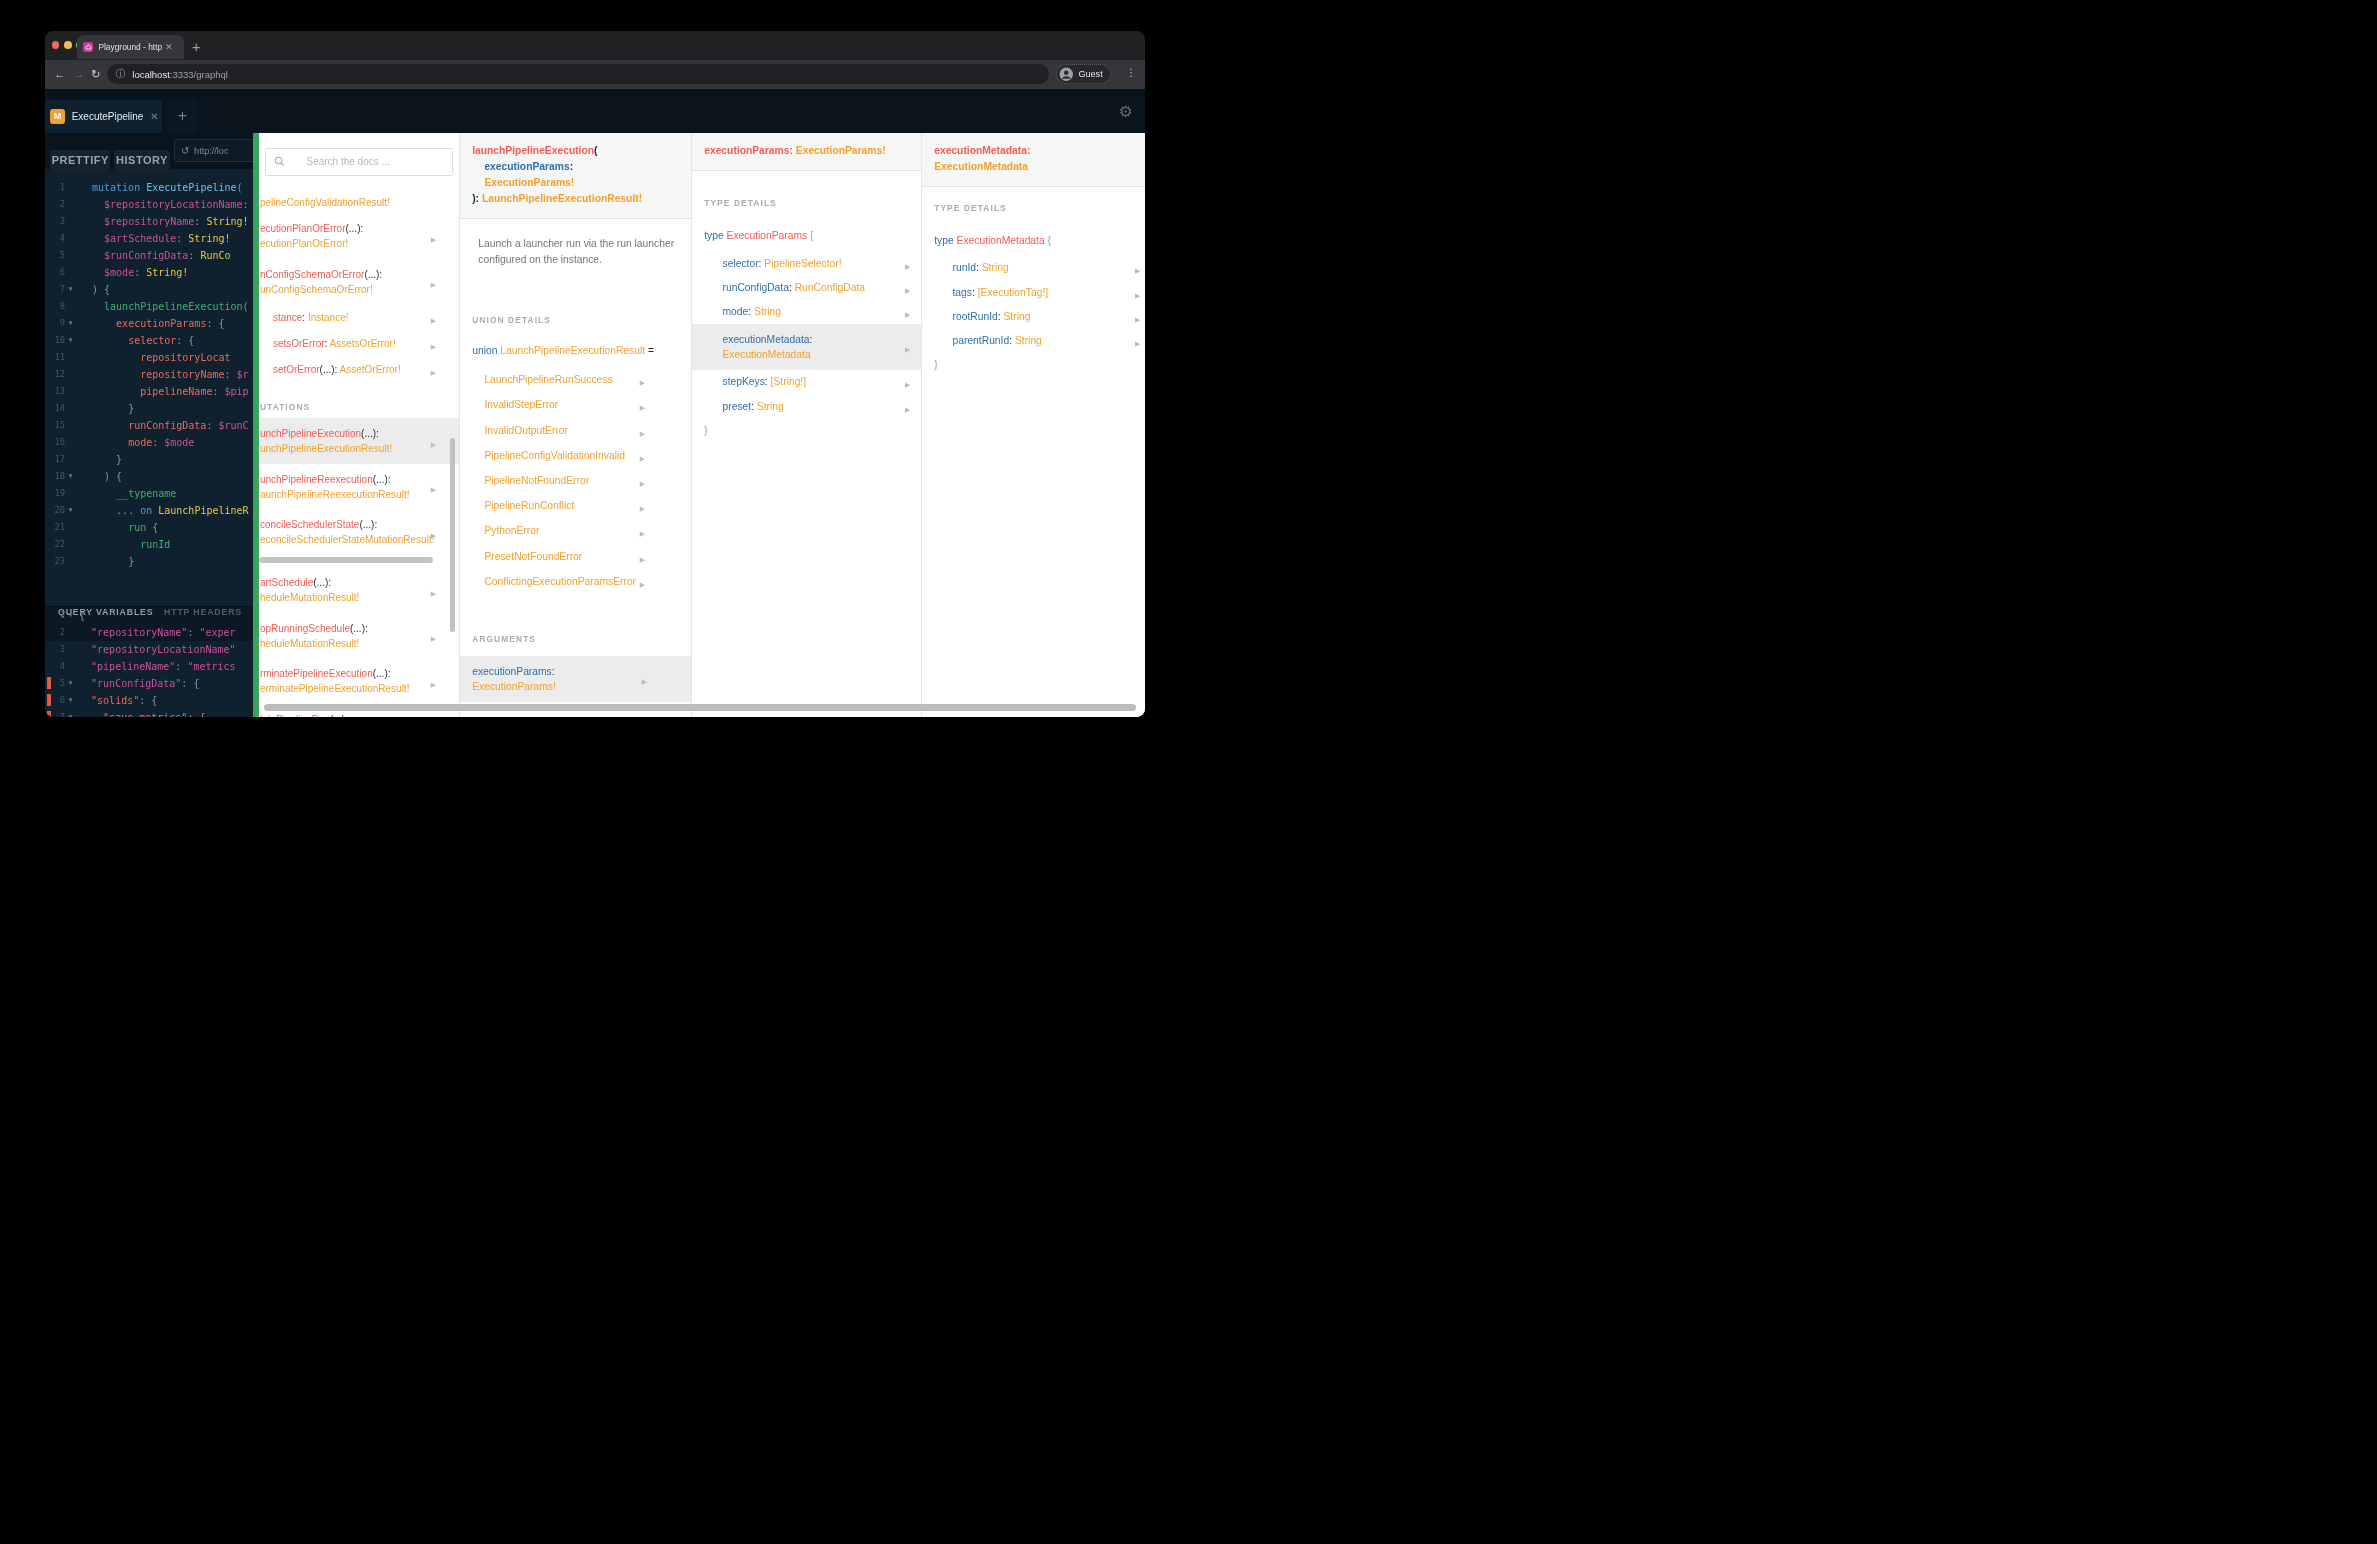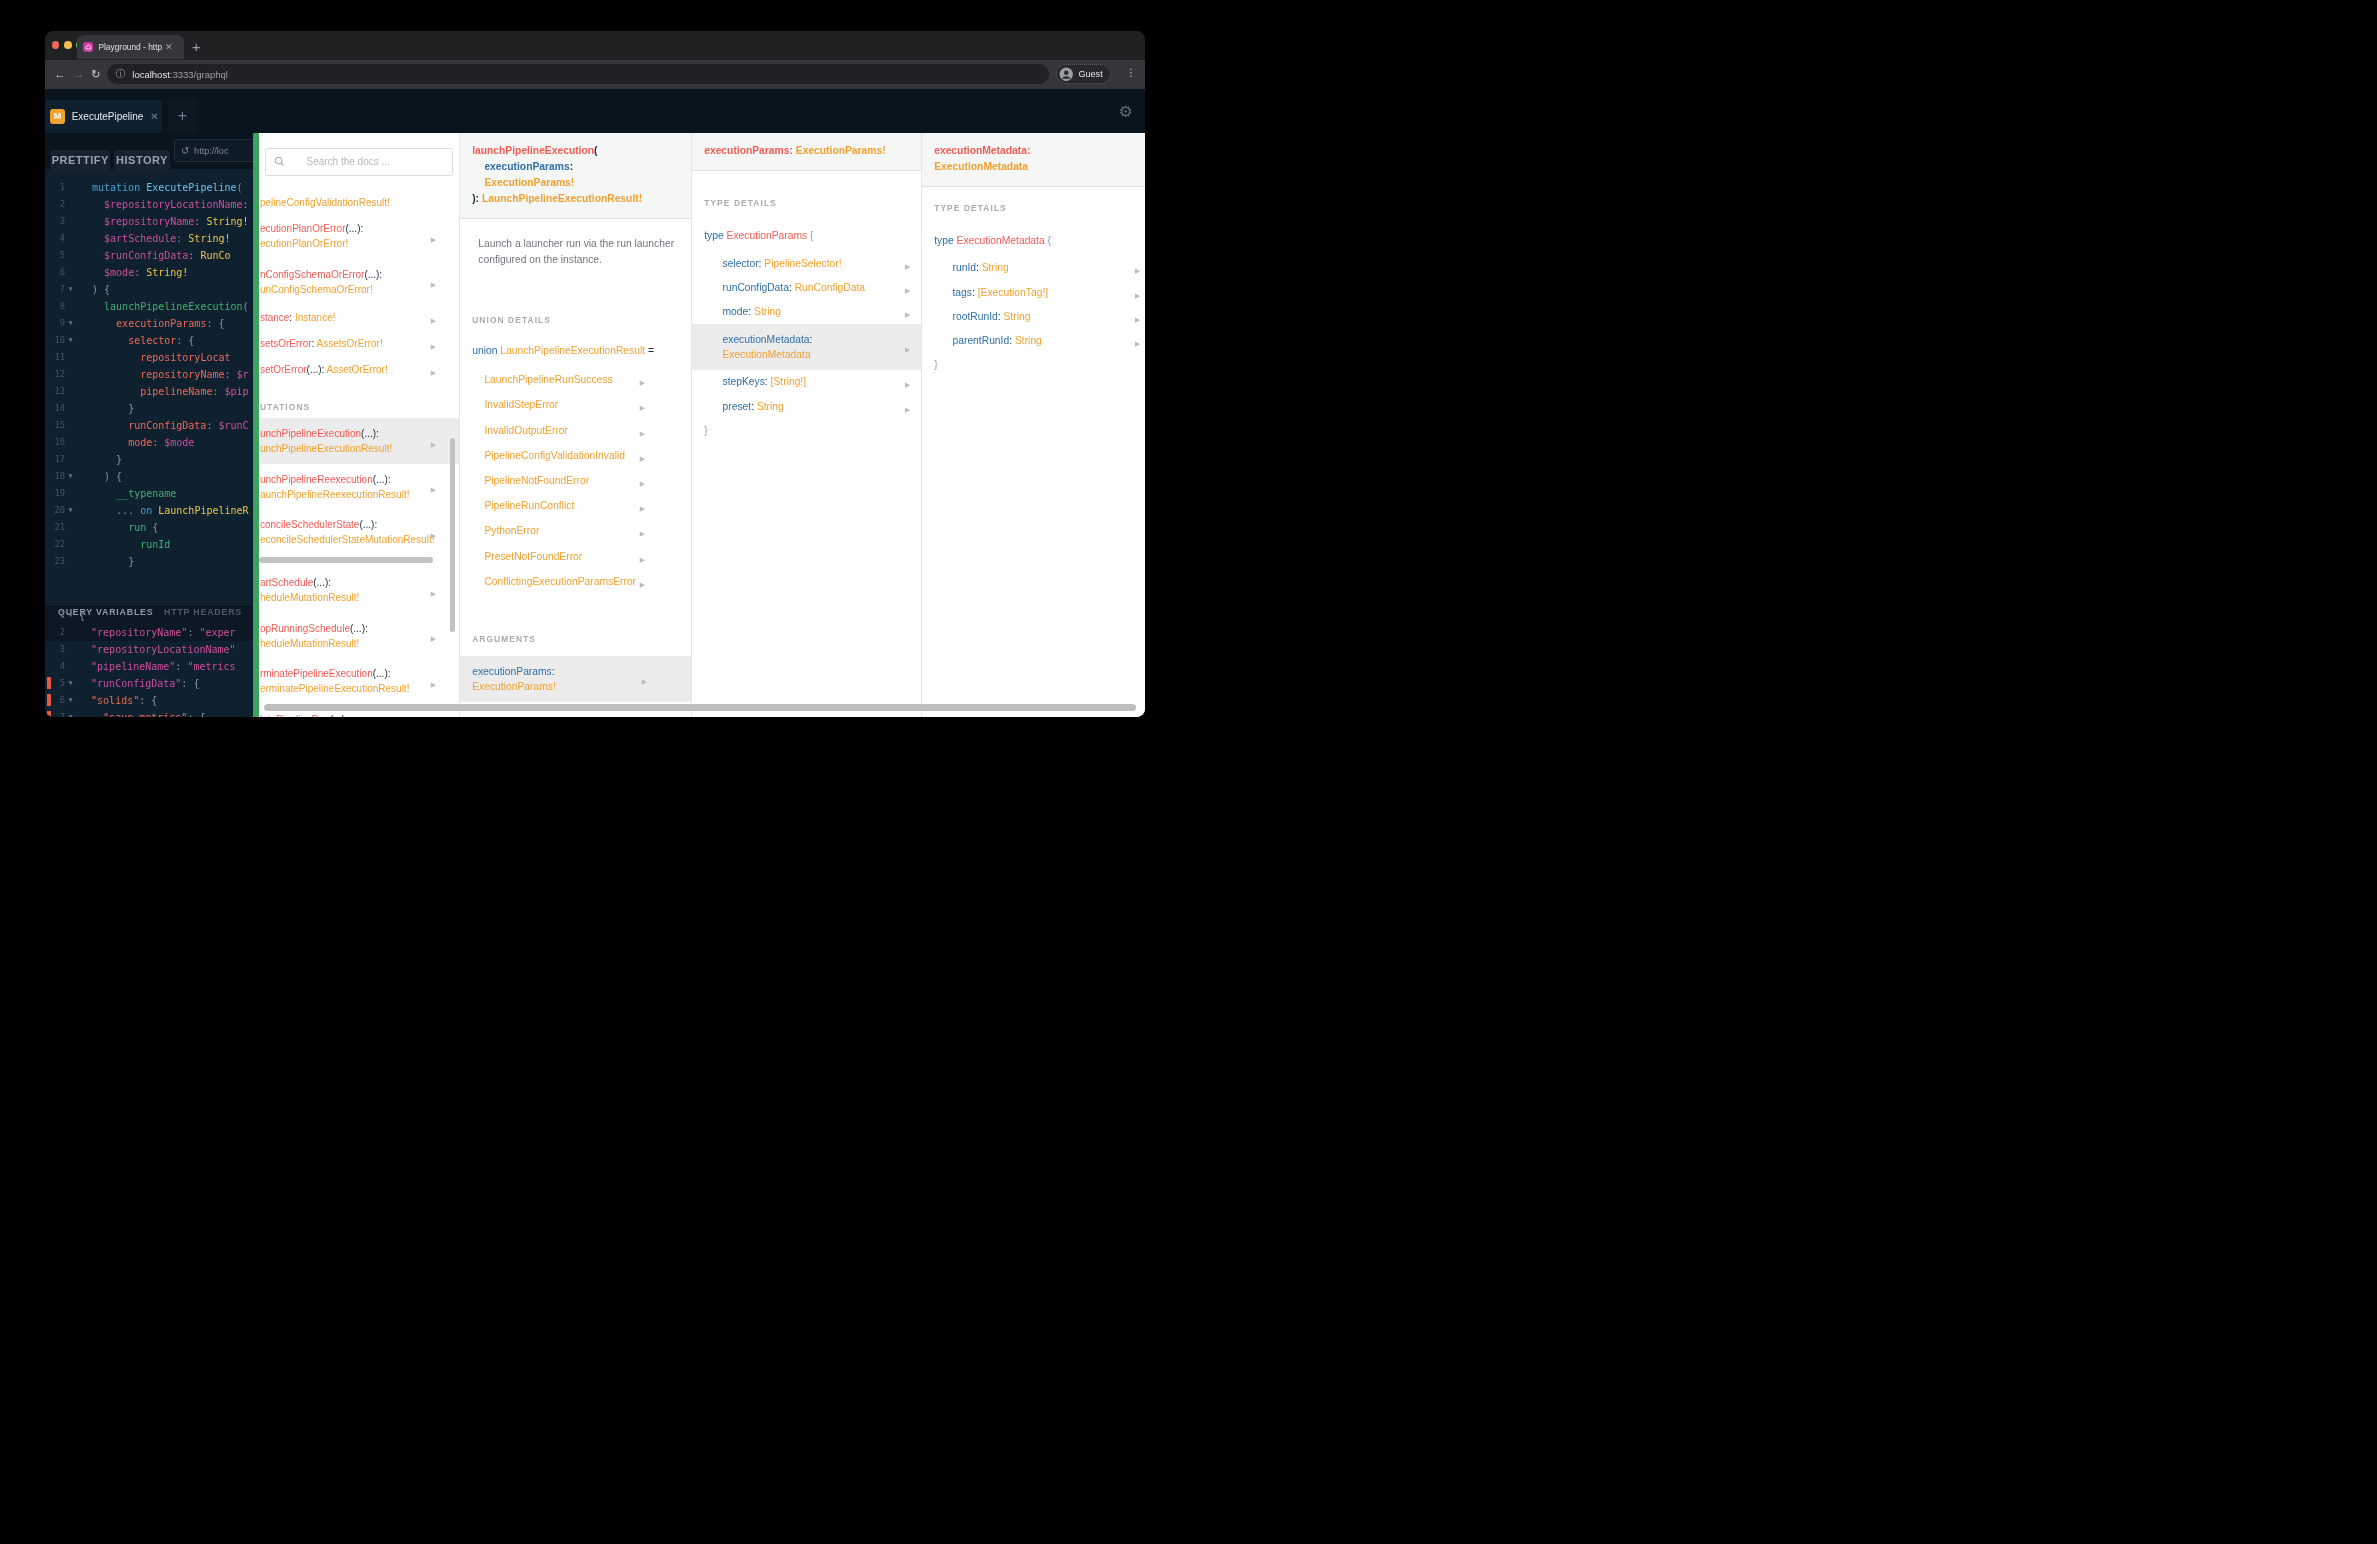--- a/index.html
+++ b/index.html
@@ -82,21 +82,21 @@
                    font-family:"Liberation Sans",sans-serif;background:transparent;}
   .searchbox input::placeholder{color:#b5b9bc;}
 
   .d-sec{font-size:8.4px;font-weight:bold;letter-spacing:1.1px;color:#a6abae;}
   .t-red{color:#f25c54;} .t-orange{color:#f0a12e;} .t-blue{color:#2f6fa7;} .t-dark{color:#1b2b3a;}
   .t-grey{color:#9aa0a5;} .t-pl{color:#444;}
 
   .d1-list{padding-top:10.7px;}
   .d1-partial{padding:3px 0 3px 0.8px;font-size:10px;line-height:15.2px;color:#f0a12e;}
   .d1-item{position:relative;padding:7.6px 30.5px 7.6px 0.8px;font-size:10px;line-height:15.2px;}
-  .d1-item.single{padding:5.3px 30.5px 5.3px 0.8px;}
+  .d1-item.single{padding:5.3px 30.5px 5.3px 0.8px;margin-left:13px;}
   .d1-item.selected{background:#ececec;}
   .d1-head{margin:20px 0 6.1px 0.8px;}
   .d1-hbar{height:6.1px;width:174px;background:#c2c2c2;border-radius:3px;margin:1.5px 0 4.6px 0;}
   .arrow{position:absolute;top:50%;margin-top:-4.6px;font-size:6.9px;color:#b9bdbf;}
   .d1-item .arrow{right:23px;}
 
   .d2-header{background:#f5f6f6;border-bottom:0.8px solid #e3e3e3;padding:10px 12.2px 11.4px;
              font-size:10.3px;font-weight:bold;line-height:16px;}
   .d2-header .ind{padding-left:12.2px;}
   .d2-desc{padding:17px 12.2px 7.6px 18.3px;color:#6f767c;font-size:10.3px;line-height:16px;}

